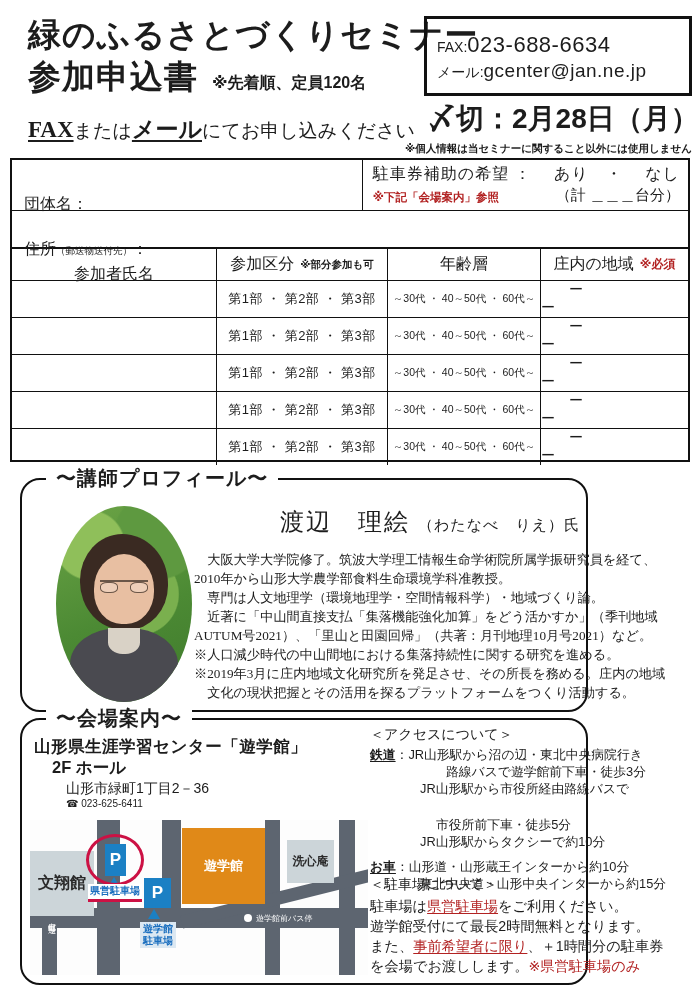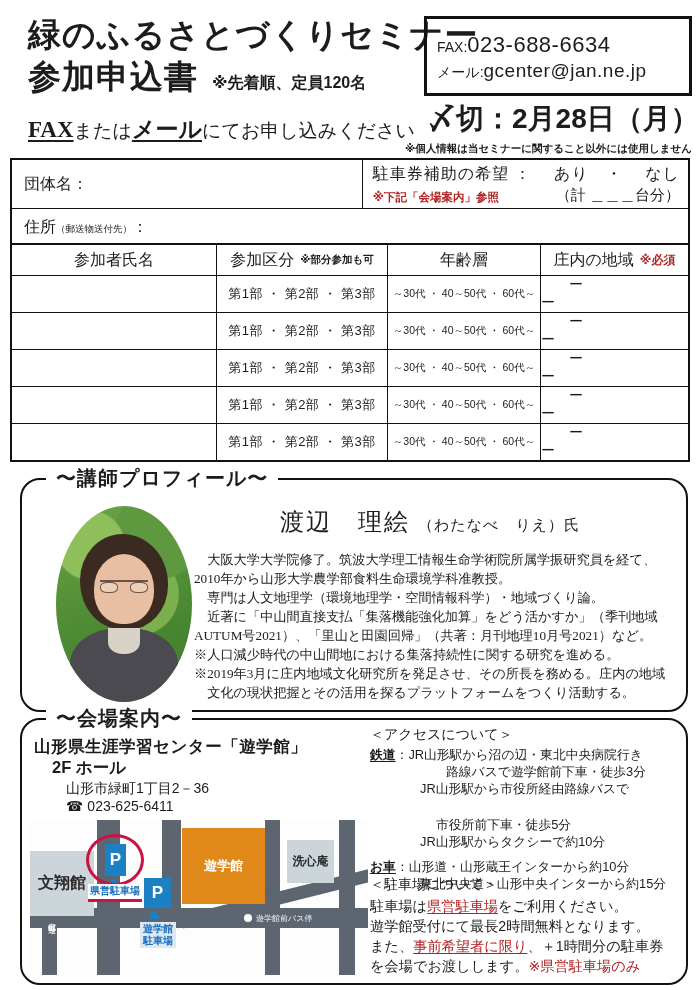--- a/index.html
+++ b/index.html
@@ -17,21 +17,21 @@
   .contact-row .val { font-size:22px; letter-spacing:0.5px; }
   .contact-row .val.mail { font-size:19px; }
   .deadline { position:absolute; left:428px; top:100px; font-size:28px; font-weight:900; letter-spacing:0px; white-space:nowrap; }
   .privacy { position:absolute; right:8px; top:142px; font-size:10.5px; font-weight:600; }
 
   
   .ftable { position:absolute; left:10px; top:158px; width:680px; height:304px; border:2.5px solid #111; display:flex; flex-direction:column; background:#fff; }
   .frow { display:flex; border-top:1.5px solid #111; }
   .frow:first-child { border-top:none; }
   .fcell { border-left:1.5px solid #111; position:relative; }
-  .fcell:first-child { border-left:none; }
+  .fcell:first-child { border-left:none;margin-top:20px; }
   .row-org { height:50px; }
   .row-addr { height:37px; }
   .row-head { height:33px; border-top:2px solid #111; }
   .row-data { flex:1; }
   .org-cell { width:375px; font-size:16px; padding:14px 0 0 12px; }
   .park-cell { flex:1; padding:4px 8px 0 10px; font-size:16px; }
   .park-cell .l1 { white-space:nowrap; letter-spacing:1px; }
   .park-cell .l2 { display:flex; justify-content:space-between; margin-top:1px; }
   .red { color:#b22222; }
   .note-sm { font-size:11.5px; font-weight:700; padding-top:4px; }
@@ -41,21 +41,21 @@
   .hc { display:flex; align-items:center; justify-content:center; font-size:16px; gap:6px; }
   .c1 { width:204px; } .c2 { width:171px; } .c3 { width:153px; } .c4 { flex:1; }
   .hnote { font-size:10.5px; font-weight:700; }
   .hnote-red { font-size:12px; font-weight:700; color:#b22222; }
   .dc { display:flex; align-items:center; justify-content:center; }
   .session-txt { font-size:13px; letter-spacing:0.5px; }
   .age-txt { font-size:10.5px; }
   .dash-txt { font-size:14px; letter-spacing:28px; text-indent:28px; }
 
   
-  .rbox { position:absolute; left:20px; width:668px; border:2.5px solid #111; border-radius:20px; background:#fff; }
+  .rbox { position:absolute; left:20px; width:568px; border:2.5px solid #111; border-radius:20px; background:#fff; }
   .rbox-title { position:absolute; top:-15px; left:24px; background:#fff; padding:0 10px; font-size:20px; font-weight:700; letter-spacing:1px; white-space:nowrap; }
   .profile-box { top:478px; height:234px; }
   .venue-box { top:718px; height:267px; }
 
   
   .photo { position:absolute; left:34px; top:26px; width:136px; height:196px; border-radius:50%; overflow:hidden;
            background:radial-gradient(circle at 25% 20%, #8fbf5a 0 18%, transparent 19%),
                       radial-gradient(circle at 75% 15%, #5e9940 0 22%, transparent 23%),
                       radial-gradient(circle at 60% 45%, #7ab04e 0 30%, transparent 31%),
                       linear-gradient(160deg,#6ca446 0%, #4c8a34 55%, #3f7a2c 100%); }
@@ -67,21 +67,21 @@
   .collar { position:absolute; left:52px; top:122px; width:32px; height:26px; background:#d9d2c6; border-radius:0 0 45% 45%; }
   .lect-name { position:absolute; left:258px; top:26px; font-size:24px; font-weight:500; letter-spacing:2px; font-family:"Liberation Serif","DejaVu Serif",serif; }
   .lect-kana { font-size:15px; letter-spacing:1px; }
   .bio { position:absolute; left:172px; top:70px; font-size:13.2px; line-height:19px; font-family:"Liberation Serif","DejaVu Serif",serif; }
   .bio div { white-space:nowrap; }
 
   
   .v-name { position:absolute; left:12px; top:16px; font-size:16.5px; font-weight:900; letter-spacing:0.5px; }
   .v-floor { position:absolute; left:30px; top:37px; font-size:16.5px; font-weight:900; }
   .v-addr { position:absolute; left:44px; top:60px; font-size:14px; }
-  .v-phone { position:absolute; left:44px; top:78px; font-size:14px; }
+  .v-phone { position:absolute; left:44px; top:78px; font-size:10px; }
 
   
   .map { position:absolute; left:8px; top:100px; width:338px; height:155px; background:#fdfdfd; overflow:hidden; }
   .road { position:absolute; background:#5d6570; }
   .bldg { position:absolute; display:flex; align-items:center; justify-content:center; font-weight:700; }
   .bldg-gray { background:#ccd5d9; color:#2a2a2a; }
   .bldg-orange { background:#e08918; color:#fff; }
   .p-box { position:absolute; background:#1b80c4; color:#fff; font-weight:900; display:flex; align-items:center; justify-content:center; font-size:17px; }
   .p-arrow { position:absolute; width:0; height:0; border-left:6px solid transparent; border-right:6px solid transparent; border-bottom:10px solid #1b80c4; }
   .red-ellipse { position:absolute; left:56px; top:14px; width:58px; height:52px; border:3.5px solid #cc1144; border-radius:50%; background:transparent; }

